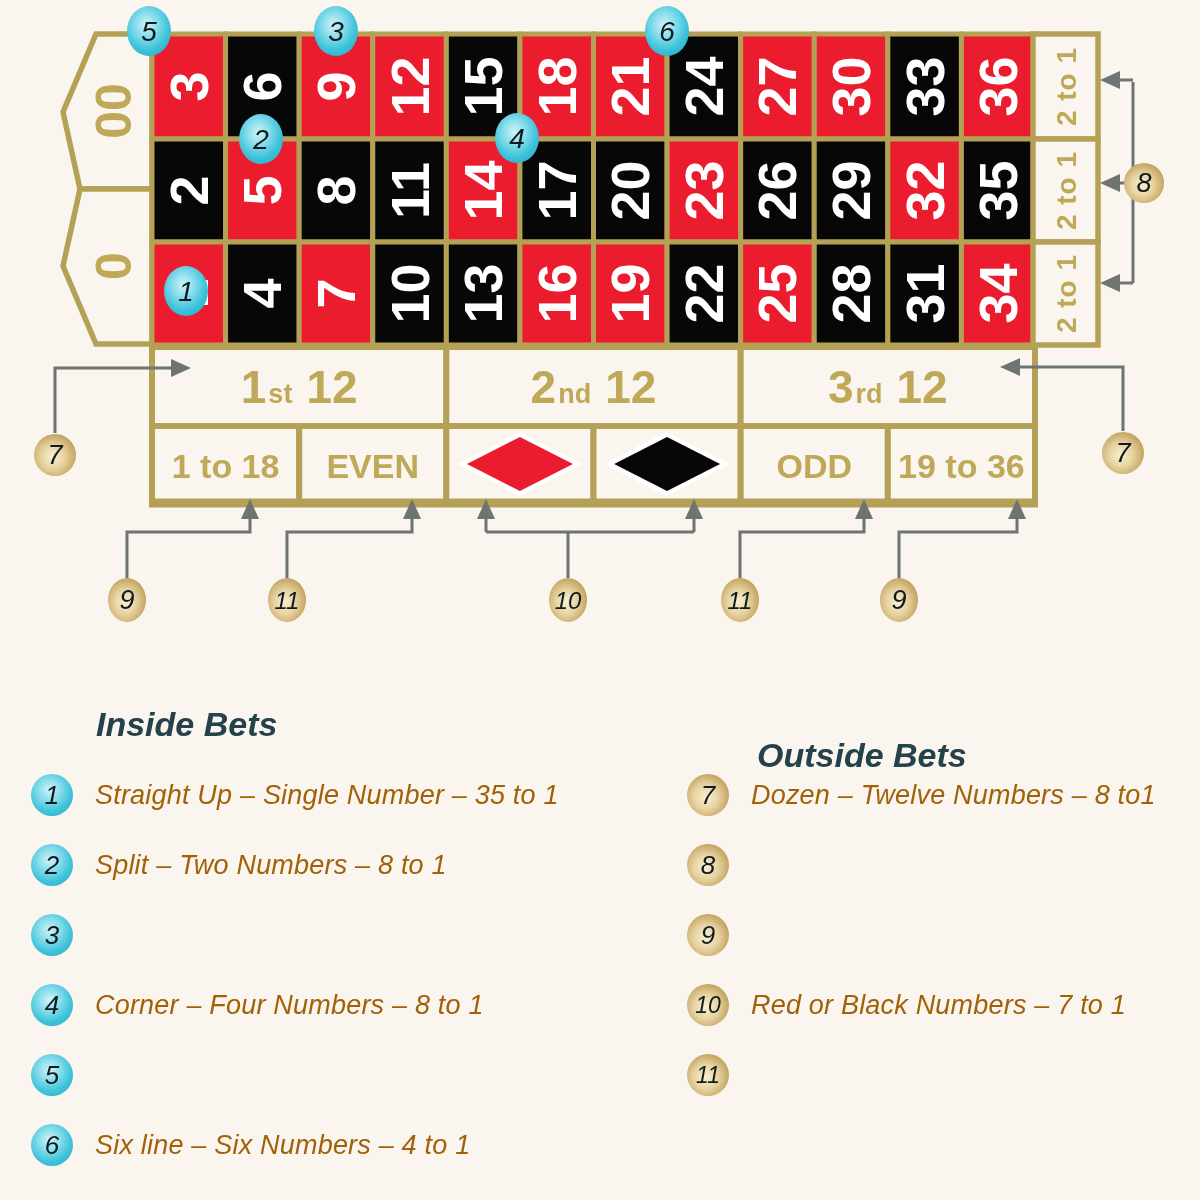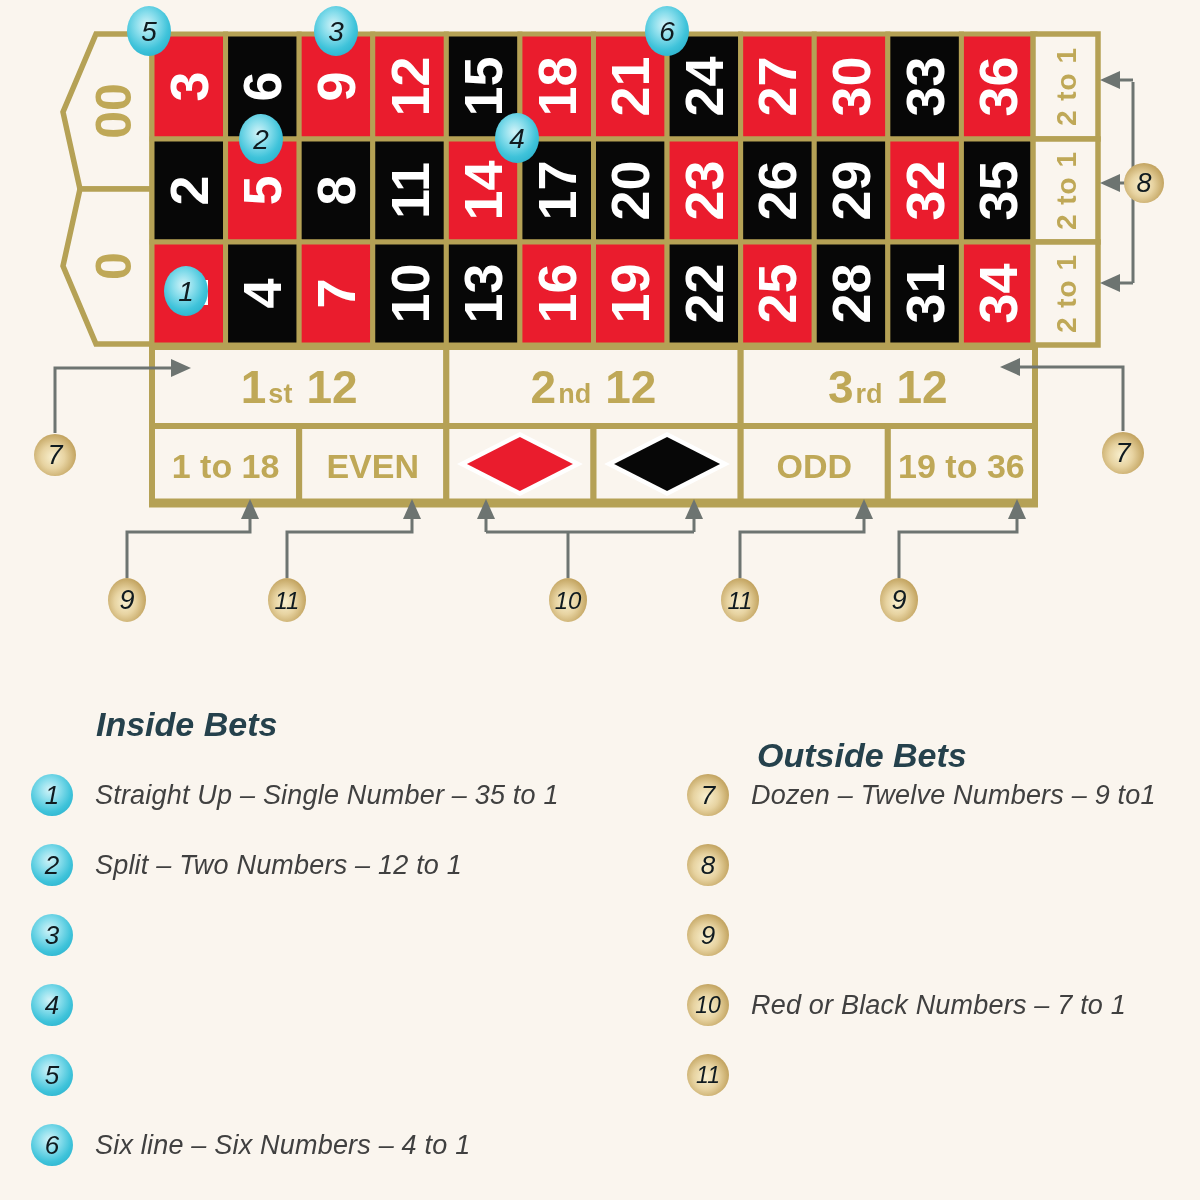--- a/index.html
+++ b/index.html
@@ -16,21 +16,21 @@
   .dozen-small{font-family:"Liberation Sans",sans-serif;font-size:27px;font-weight:700;fill:#bfa857;}
   .outside-label{font-family:"Liberation Sans",sans-serif;font-size:34px;font-weight:700;fill:#bfa857;}
   .marker-num{font-family:"Liberation Sans",sans-serif;font-style:italic;font-weight:500;fill:#101b20;}
   .legend-title{position:absolute;font-size:34px;font-weight:700;font-style:italic;color:#25414c;white-space:nowrap;}
   .legend-item{position:absolute;display:flex;align-items:center;gap:22px;white-space:nowrap;}
   .badge{width:42px;height:42px;border-radius:50%;display:flex;align-items:center;justify-content:center;
          font-style:italic;font-size:26px;font-weight:500;color:#101b20;flex:none;}
   .badge.two{font-size:23px;}
   .badge.cyan{background:radial-gradient(circle at 44% 38%, #d2f3f8 0%, #8adeec 30%, #3fc3da 62%, #1ea7c5 100%);}
   .badge.gold{background:radial-gradient(circle at 45% 55%, #f9f0cf 0%, #e7d3a1 38%, #c2a35f 72%, #97793a 100%);}
-  .ltext{font-style:italic;font-size:27px;color:#404040;letter-spacing:.2px;}
+  .ltext{font-style:italic;font-size:27px;color:#a16207;letter-spacing:.2px;}
 </style>
 </head>
 <body>
 
 <svg id="table-svg" width="1200" height="665" viewBox="0 0 1200 665">
   <defs>
     <radialGradient id="gradCyan" cx="0.44" cy="0.38" r="0.8">
       <stop offset="0" stop-color="#d2f3f8"></stop>
       <stop offset="0.3" stop-color="#8adeec"></stop>
       <stop offset="0.62" stop-color="#3fc3da"></stop>
@@ -215,40 +215,41 @@
 
 <div class="legend-title" style="left:96px;top:697px;margin-top:8px;">Inside Bets</div>
 <div class="legend-title" style="left:757px;top:736px;text-align:center;">Outside Bets</div>
 <div id="legend-inside">
     <div class="legend-item" style="left: 31px; top: 774px;">
       <span class="badge cyan">1</span>
       <span class="ltext">Straight Up – Single Number – 35 to 1</span>
     </div>
     <div class="legend-item" style="left: 31px; top: 844px;">
       <span class="badge cyan">2</span>
-      <span class="ltext">Split – Two Numbers – 12 to 1</span>
+      <span class="ltext">Split – Two Numbers – 8 to 1</span>
     </div>
     <div class="legend-item" style="left: 31px; top: 914px;">
       <span class="badge cyan">3</span>
     </div>
     <div class="legend-item" style="left: 31px; top: 984px;">
       <span class="badge cyan">4</span>
+      <span class="ltext">Corner – Four Numbers – 8 to 1</span>
     </div>
     <div class="legend-item" style="left: 31px; top: 1054px;">
       <span class="badge cyan">5</span>
     </div>
     <div class="legend-item" style="left: 31px; top: 1124px;">
       <span class="badge cyan">6</span>
       <span class="ltext">Six line – Six Numbers – 4 to 1</span>
     </div>
   </div>
 <div id="legend-outside">
     <div class="legend-item" style="left: 687px; top: 774px;">
       <span class="badge gold">7</span>
-      <span class="ltext">Dozen – Twelve Numbers – 9 to1</span>
+      <span class="ltext">Dozen – Twelve Numbers – 8 to1</span>
     </div>
     <div class="legend-item" style="left: 687px; top: 844px;">
       <span class="badge gold">8</span>
     </div>
     <div class="legend-item" style="left: 687px; top: 914px;">
       <span class="badge gold">9</span>
     </div>
     <div class="legend-item" style="left: 687px; top: 984px;">
       <span class="badge gold two">10</span>
       <span class="ltext">Red or Black Numbers – 7 to 1</span>

